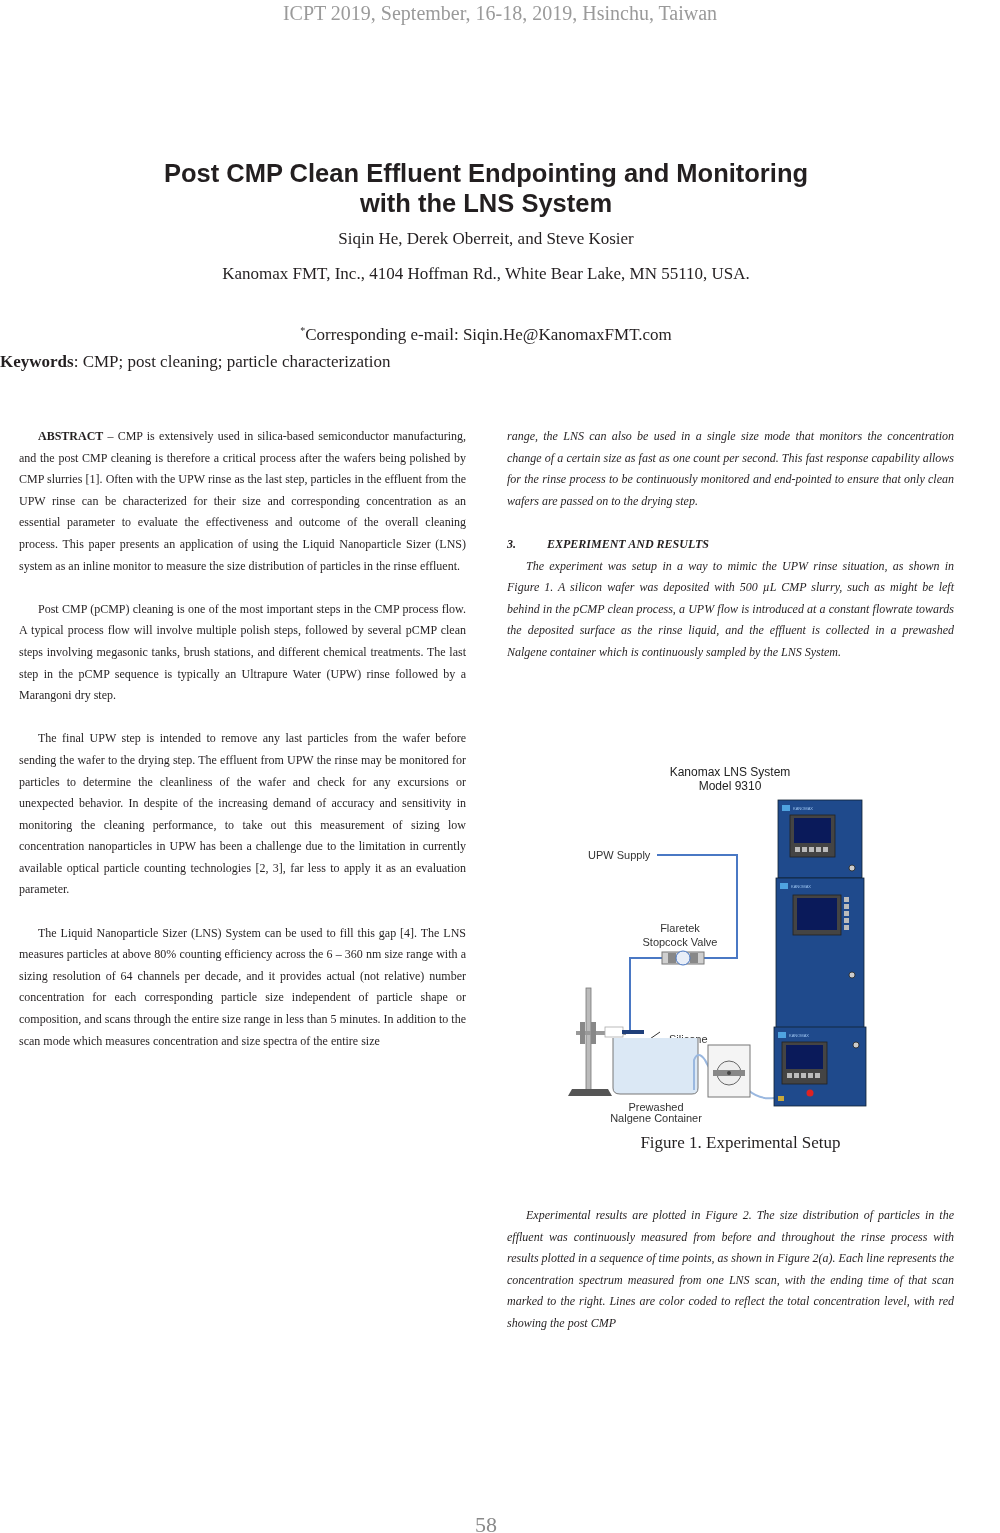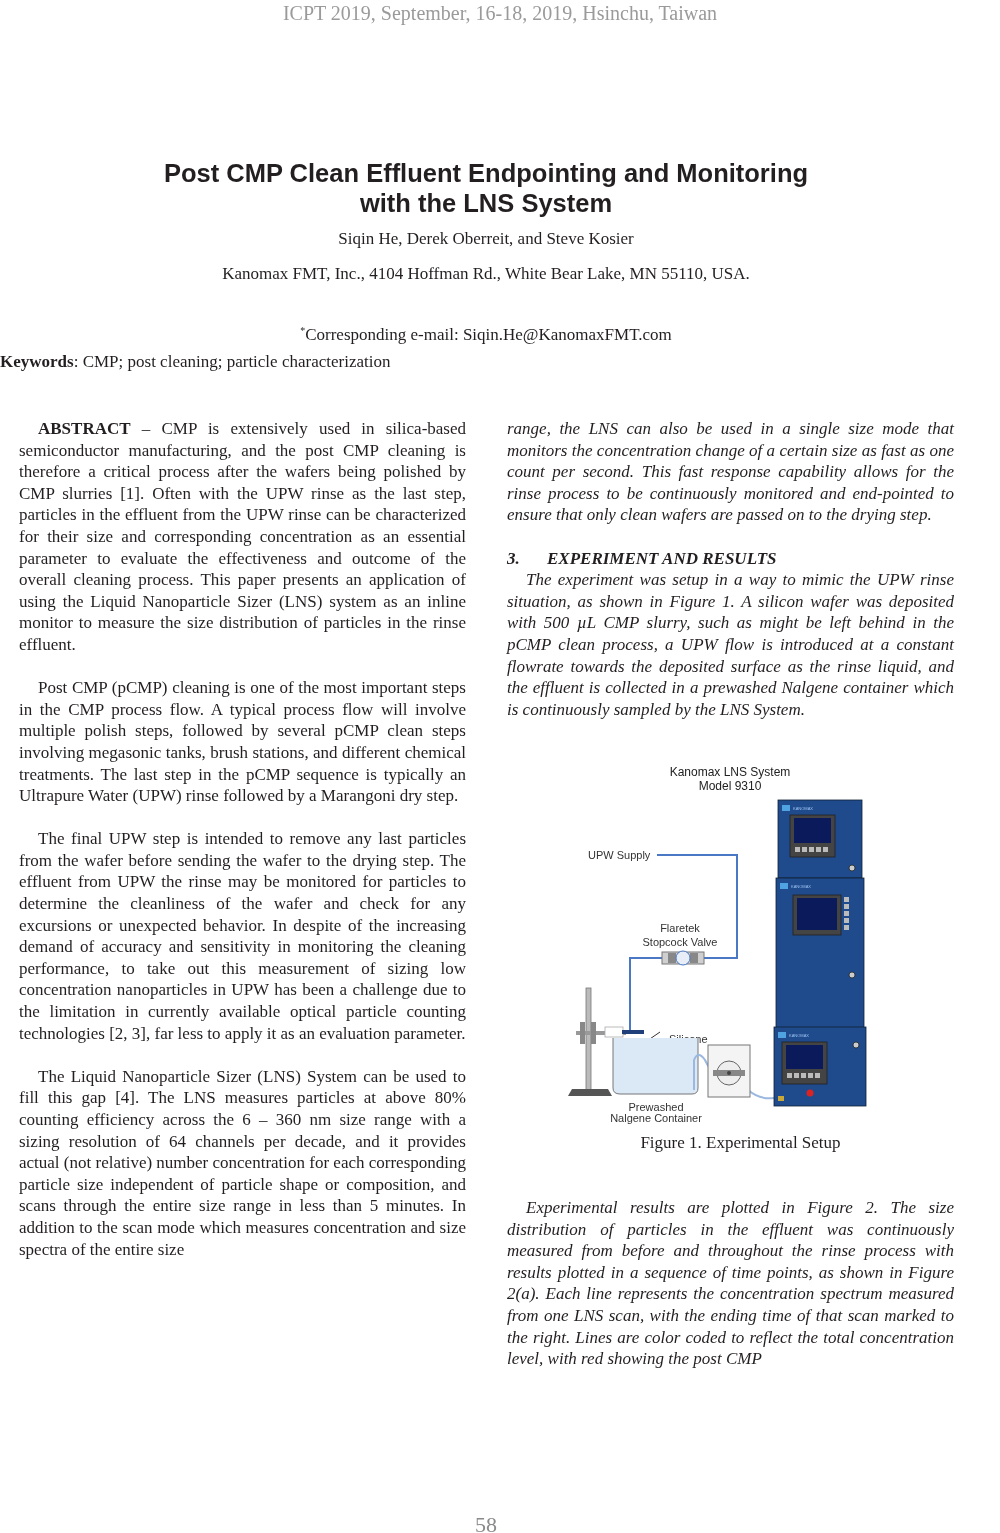--- a/index.html
+++ b/index.html
@@ -8,21 +8,21 @@
   .running-head { position:absolute; top:2px; left:0; width:1000px; text-align:center;
          font-size:20px; color:#9a9a9a; }
   .title { position:absolute; top:158px; left:0; width:972px; text-align:center;
          font-family:"Liberation Sans", "DejaVu Sans", sans-serif; font-weight:bold;
          font-size:25.5px; line-height:30px; color:#231f20; }
   .authors { position:absolute; top:221px; left:0; width:972px; text-align:center; font-size:17px;margin-top:8px; }
   .affil { position:absolute; top:264px; left:0; width:972px; text-align:center; font-size:17px; }
   .email { position:absolute; top:309px; left:0; width:972px; text-align:center; font-size:17px;margin-top:16px; }
   .email sup { font-size:10px; vertical-align:6px; }
   .keywords { position:absolute; top:352px; left:0; width:972px; font-size:17px; }
-  .col { position:absolute; width:447px; font-size:17px; line-height:21.6px; text-align:justify; }
+  .col { position:absolute; width:447px; font-size:12px; line-height:21.6px; text-align:justify;margin-top:8px; }
   .col p { margin:0; }
   .indent { text-indent:19px; }
   .heading { font-weight:bold; margin:0; }
   .heading .num { display:inline-block; width:40px; }
   .left { left:19px; }
   .right { left:507px;font-style:italic; }
   .caption { position:absolute; top:1133px; left:507px; width:467px; text-align:center; font-size:17px; }
   .pagenum { position:absolute; top:1512px; left:0; width:972px; text-align:center; font-size:22px; color:#8a8a8a; }
   .figure { position:absolute; left:560px; top:760px; width:340px; height:370px; }
   .fig-label { font-family:"Liberation Sans", "DejaVu Sans", sans-serif; font-size:11px; fill:#333; }

